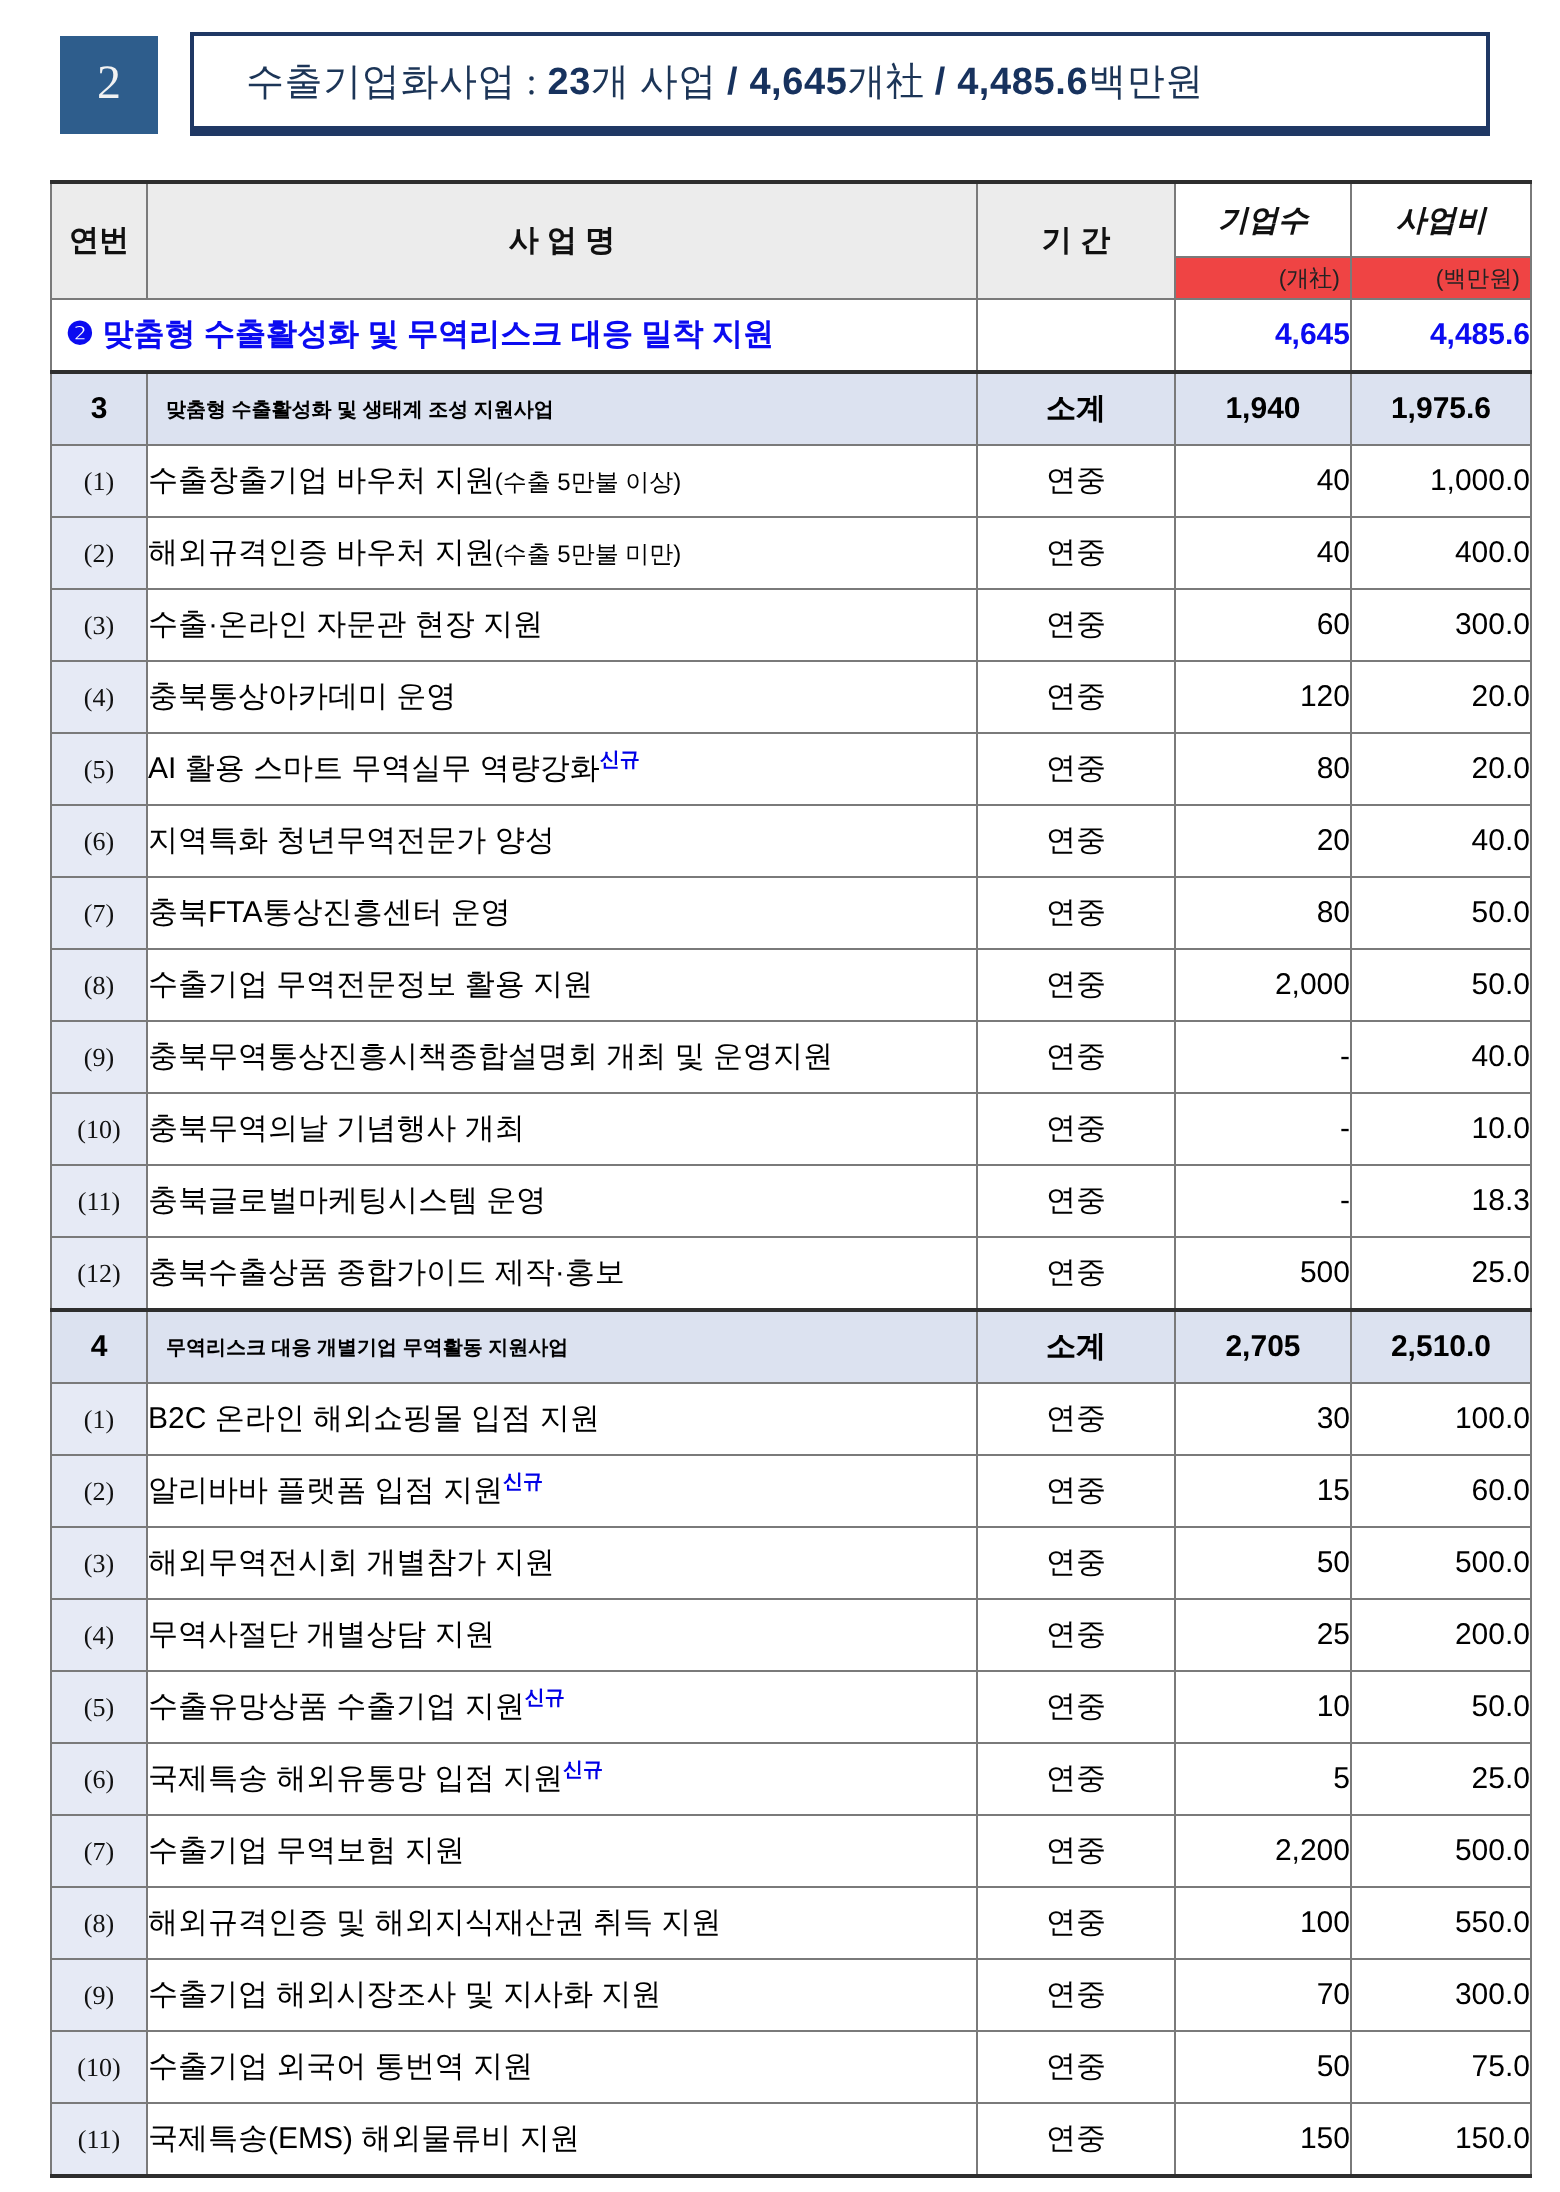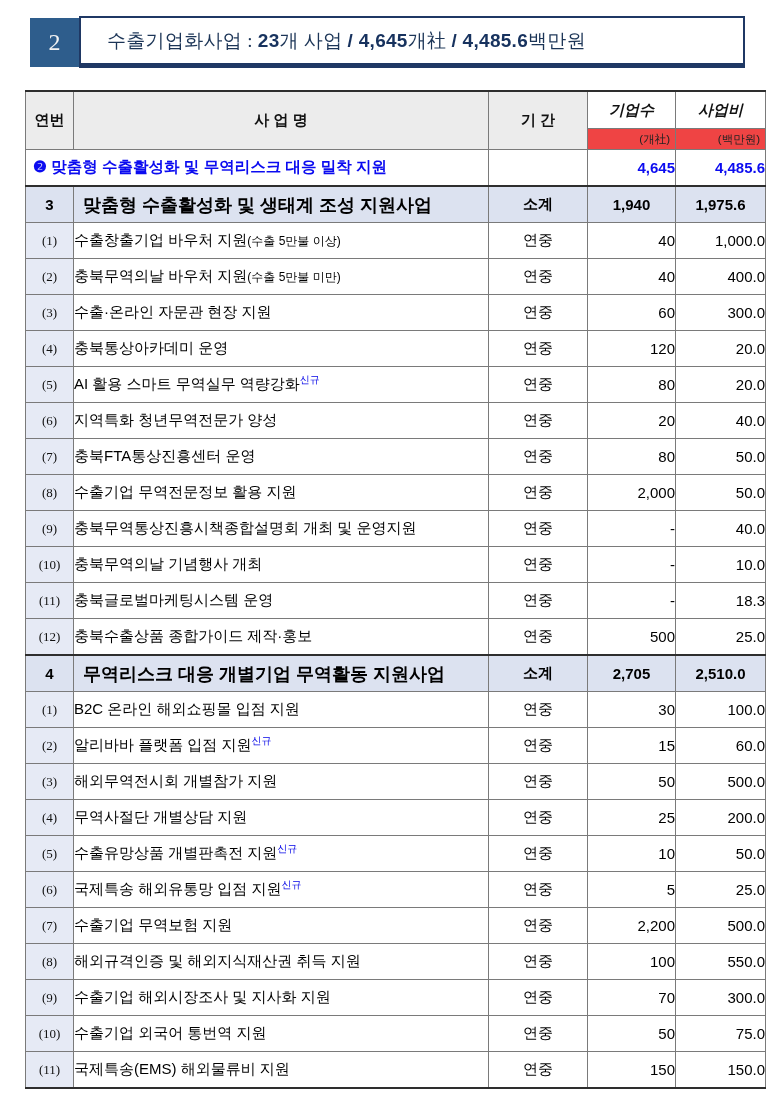--- a/index.html
+++ b/index.html
@@ -8,21 +8,21 @@
     font-family:"Liberation Sans", sans-serif; overflow:hidden;
   }
   
   .header { position:absolute; top:16px; left:30px; width:715px; height:52px; display:flex; align-items:stretch; }
   .badge {
     width:49px; height:49px; margin-top:2px; background:#2e5d8c; color:#f2f2f2;
     font-family:"Liberation Serif", serif; font-size:24px;
     display:flex; align-items:center; justify-content:center; flex:0 0 auto;
   }
   .title-box {
-    flex:1; background:#ffffff;
+    margin-left:16px; flex:1; background:#ffffff;
     border:2px solid #1f3864; border-bottom-width:5px;
     display:flex; align-items:center; padding-left:26px;
   }
   .title-line { font-family:"Liberation Serif", serif; font-size:19px; color:#1c3557; letter-spacing:0.3px; }
   .title-line .seg-bold { font-family:"Liberation Sans", sans-serif; font-weight:bold; color:#17325e; }
 
   
   table.program {
     position:absolute; top:90px; left:25px; width:740px;
     border-collapse:collapse; table-layout:fixed;
@@ -40,27 +40,27 @@
   tbody tr:last-child td { border-bottom:2px solid #2e2e2e; }
 
   
   tr.total-row td { color:#0b0bf0; font-weight:bold; }
   tr.total-row td.total-label { text-align:left; padding-left:7px; font-size:15.5px; }
   tr.total-row td.num { font-size:15px; }
 
   
   tr.section-row td { background:#dce2f0; font-weight:bold; border-top:2px solid #2e2e2e;text-align:center; }
   tr.section-row td.sec-no { text-align:center; font-size:15px; }
-  tr.section-row td.sec-title { text-align:left; padding-left:9px; font-size:18px; }
+  tr.section-row td.sec-title { text-align:left; padding-left:9px; font-size:10px; }
 
   
   td.row-no { background:#e6eaf5; text-align:center; font-family:"Liberation Serif", serif; font-size:13px; color:#111; }
   td.name { text-align:left; padding-left:10px; }
   td.name .small { font-size:12px;margin-top:16px; }
-  td.name .new-tag { color:#0000e6; font-weight:normal; font-size:10px; position:relative; top:-6px; }
+  td.name .new-tag { color:#0000e6; font-weight:bold; font-size:10px; position:relative; top:-6px; }
   td.period { text-align:center; }
   td.num { text-align:right; padding-right:8px; }
 </style>
 </head>
 <body>
 
 <div class="page">
 
   <div class="header">
     <div class="badge">2</div>
@@ -106,21 +106,21 @@
         </tr>
         <tr>
           <td class="row-no">(1)</td>
           <td class="name"><span>수출창출기업 바우처 지원</span><span class="small">(수출 5만불 이상)</span></td>
           <td class="period">연중</td>
           <td class="num">40</td>
           <td class="num">1,000.0</td>
         </tr>
         <tr>
           <td class="row-no">(2)</td>
-          <td class="name"><span>충북무역의날 바우처 지원</span><span class="small">(수출 5만불 미만)</span></td>
+          <td class="name"><span>해외규격인증 바우처 지원</span><span class="small">(수출 5만불 미만)</span></td>
           <td class="period">연중</td>
           <td class="num">40</td>
           <td class="num">400.0</td>
         </tr>
         <tr>
           <td class="row-no">(3)</td>
           <td class="name"><span>수출·온라인 자문관 현장 지원</span></td>
           <td class="period">연중</td>
           <td class="num">60</td>
           <td class="num">300.0</td>
@@ -218,21 +218,21 @@
         </tr>
         <tr>
           <td class="row-no">(4)</td>
           <td class="name"><span>무역사절단 개별상담 지원</span></td>
           <td class="period">연중</td>
           <td class="num">25</td>
           <td class="num">200.0</td>
         </tr>
         <tr>
           <td class="row-no">(5)</td>
-          <td class="name"><span>수출유망상품 개별판촉전 지원</span><span class="new-tag">신규</span></td>
+          <td class="name"><span>수출유망상품 수출기업 지원</span><span class="new-tag">신규</span></td>
           <td class="period">연중</td>
           <td class="num">10</td>
           <td class="num">50.0</td>
         </tr>
         <tr>
           <td class="row-no">(6)</td>
           <td class="name"><span>국제특송 해외유통망 입점 지원</span><span class="new-tag">신규</span></td>
           <td class="period">연중</td>
           <td class="num">5</td>
           <td class="num">25.0</td>

